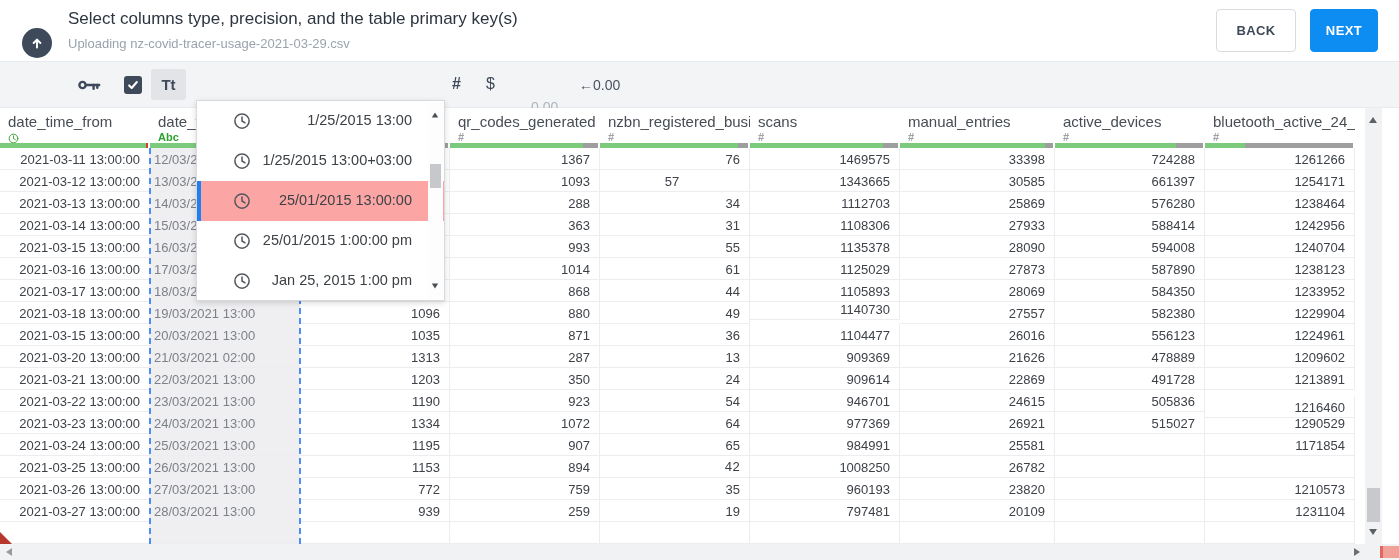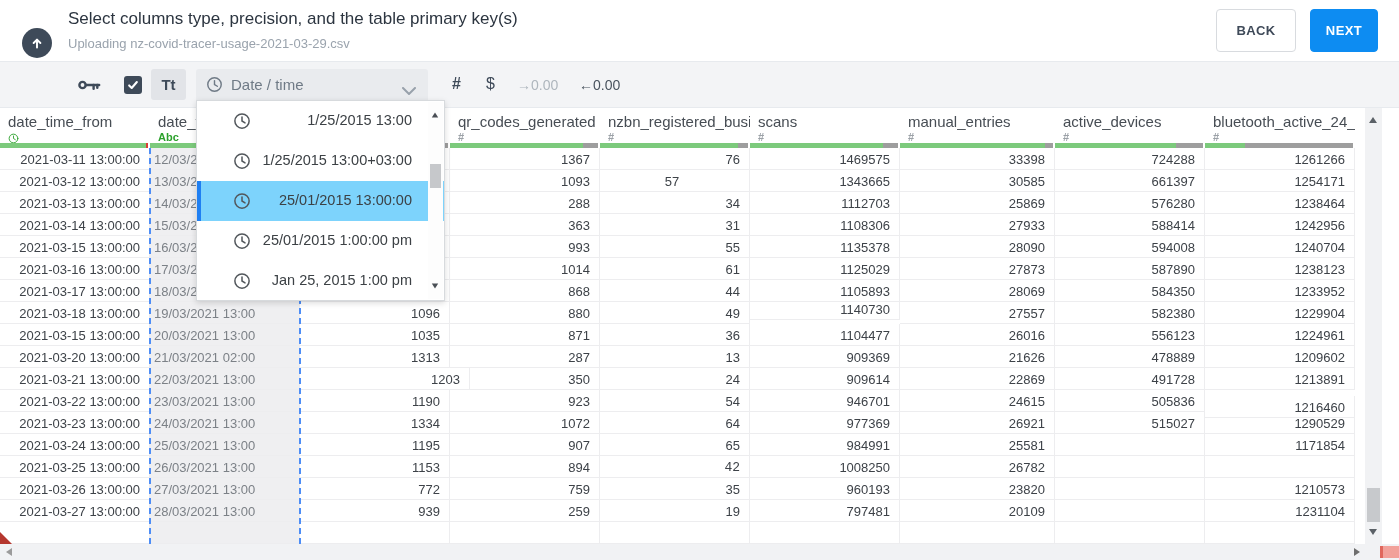--- a/index.html
+++ b/index.html
@@ -27,21 +27,21 @@
             border-radius:3px;display:flex;align-items:center;justify-content:center;}
   .tb-tt{position:absolute;left:151px;top:7px;width:35px;height:31px;background:#e2e4e8;
          border-radius:3px;color:#3e4a59;font-weight:bold;display:flex;align-items:center;
          justify-content:center;font-size:15px;}
   .tb-select{position:absolute;left:196px;top:7px;width:232px;height:31px;background:#e9ebee;
              border-radius:3px 3px 0 0;display:flex;align-items:center;color:#6f7a86;font-size:15px;}
   .tb-select .sel-icon{margin:0 8px 0 10px;display:flex;}
   .tb-select .chev{position:absolute;right:12px;top:12px;}
   .tb-sym{position:absolute;top:13px;font-size:16px;color:#3e4a59;font-weight:600;}
   .tb-dec{position:absolute;top:15px;font-size:14px;}
-  .dec-muted{color:#aeb6bd;}
+  .dec-muted{color:#aeb6bd;margin-top:22px;}
   .dec-dark{color:#49535e;}
 
   
   .grid{position:absolute;left:0;top:108px;width:1399px;height:452px;background:#fff;}
   .th{position:absolute;top:0;height:40px;box-sizing:border-box;padding:5px 8px 0;
       overflow:hidden;white-space:nowrap;cursor:pointer;}
   .th .nm{font-size:15px;color:#474d54;}
   .th .tp{position:absolute;left:8px;top:23px;font-size:11px;font-weight:bold;color:#9ba1a7;}
   .th .tp.green{color:#2ca12c;}
   .th .tpi{position:absolute;left:8px;top:22px;}
@@ -70,21 +70,21 @@
             border-right:6px solid #9b9b9b;}
   .tri-right{width:0;height:0;border-top:4px solid transparent;border-bottom:4px solid transparent;
              border-left:6px solid #6e6e6e;}
   .abs{position:absolute;}
 
   
   .type-list{position:absolute;left:196px;top:100px;width:249px;height:201px;background:#fff;
              border:1px solid #d7dadd;box-sizing:border-box;z-index:20;
              box-shadow:0 2px 6px rgba(0,0,0,.15);}
   .type-item{position:relative;height:40px;cursor:pointer;}
-  .type-item.selected{background:#7dd3fc;}
+  .type-item.selected{background:#fca5a5;}
   .selbar{position:absolute;left:0;top:0;bottom:0;width:4px;background:#1f7ff2;}
   .ticon{position:absolute;left:36px;top:11px;display:flex;}
   .tlabel{position:absolute;right:32px;top:11px;font-size:14.5px;color:#3c4145;}
   .list-scroll{position:absolute;right:1px;top:1px;bottom:1px;width:15px;background:#fdfdfd;}
   .lthumb{position:absolute;left:2px;top:62px;width:11px;height:24px;background:#c6c8cb;}
 </style>
 </head>
 <body>
 
 <div class="stage">
@@ -110,34 +110,20 @@
           <path d="M18 8v4"></path>
           <path d="M22 8v3"></path>
       </svg>
     </div>
     <div class="tb-check">
       <svg width="12" height="12" viewBox="0 0 14 14" fill="none" stroke="#fff" stroke-width="2.4" stroke-linecap="round" stroke-linejoin="round">
           <path d="M2.5 7.5l3 3 6-7"></path>
         </svg>
     </div>
     <div class="tb-tt">Tt</div>
-    <div class="tb-select">
-      <span class="sel-icon">
-        <svg width="17" height="17" viewBox="0 0 24 24" fill="none" stroke="#6f7a86" stroke-width="2" stroke-linecap="round">
-            <circle cx="12" cy="12" r="9.5"></circle>
-            <path d="M12 6.5V12l4 2.5"></path>
-          </svg>
-      </span>
-      <span>Date / time</span>
-      <span class="chev">
-        <svg width="14" height="8" viewBox="0 0 14 8" fill="none" stroke="#98a1ab" stroke-width="2" stroke-linecap="round">
-            <path d="M1 1l6 6 6-6"></path>
-          </svg>
-      </span>
-    </div>
     <div class="tb-sym" style="left:452px">#</div>
     <div class="tb-sym" style="left:486px;font-weight:500">$</div>
     <div class="tb-dec dec-muted" style="left:517px">→0.00</div>
     <div class="tb-dec dec-dark" style="left:579px">←0.00</div>
   </div>
 
   <div class="grid" id="grid">
     <div class="sel-line" style="left:149px"></div>
     <div class="sel-line" style="left:299px"></div>
     <div class="err-corner"></div>
@@ -284,21 +270,21 @@
       <div class="cell selcol left" style="left: 150px; top: 238px; width: 150px;">21/03/2021 02:00</div>
       <div class="cell" style="left: 300px; top: 238px; width: 150px;">1313</div>
       <div class="cell" style="left: 450px; top: 238px; width: 150px;">287</div>
       <div class="cell" style="left: 600px; top: 238px; width: 150px;">13</div>
       <div class="cell" style="left: 750px; top: 238px; width: 150px;">909369</div>
       <div class="cell" style="left: 900px; top: 238px; width: 155px;">21626</div>
       <div class="cell" style="left: 1055px; top: 238px; width: 150px;">478889</div>
       <div class="cell" style="left: 1205px; top: 238px; width: 150px;">1209602</div>
       <div class="cell" style="left: 0px; top: 260px; width: 150px;">2021-03-21 13:00:00</div>
       <div class="cell selcol left" style="left: 150px; top: 260px; width: 150px;">22/03/2021 13:00</div>
-      <div class="cell" style="left: 300px; top: 260px; width: 170px;">1203</div>
+      <div class="cell" style="left: 300px; top: 260px; width: 150px;">1203</div>
       <div class="cell" style="left: 450px; top: 260px; width: 150px;">350</div>
       <div class="cell" style="left: 600px; top: 260px; width: 150px;">24</div>
       <div class="cell" style="left: 750px; top: 260px; width: 150px;">909614</div>
       <div class="cell" style="left: 900px; top: 260px; width: 155px;">22869</div>
       <div class="cell" style="left: 1055px; top: 260px; width: 150px;">491728</div>
       <div class="cell" style="left: 1205px; top: 260px; width: 150px;">1213891</div>
       <div class="cell" style="left: 0px; top: 282px; width: 150px;">2021-03-22 13:00:00</div>
       <div class="cell selcol left" style="left: 150px; top: 282px; width: 150px;">23/03/2021 13:00</div>
       <div class="cell" style="left: 300px; top: 282px; width: 150px;">1190</div>
       <div class="cell" style="left: 450px; top: 282px; width: 150px;">923</div>

